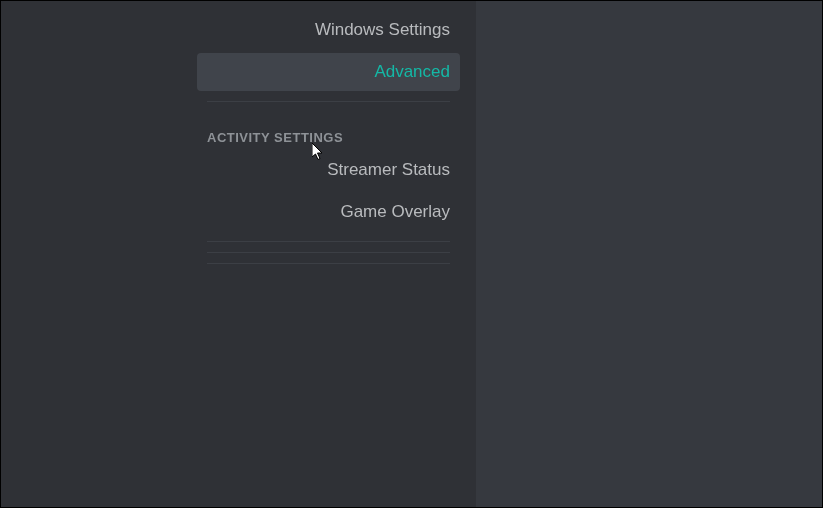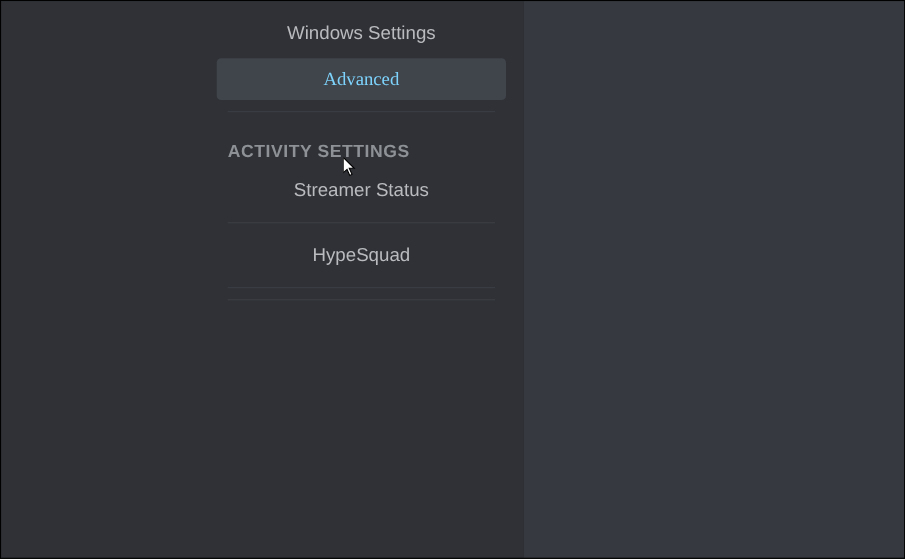--- a/index.html
+++ b/index.html
@@ -31,39 +31,38 @@
       position: absolute;
       left: 475px;
       top: 0;
       right: 0;
       bottom: 0;
       background: #36393f;
     }
     .sidebar-item {
       display: flex;
       align-items: center;
-      justify-content: center;
+      justify-content: flex-end;
       padding: 8px 10px;
       margin-bottom: 4px;
       border-radius: 4px;
       color: #b9bbbe;
       font-size: 17px;
       font-weight: 500;
       cursor: pointer;
       line-height: 22px;
     }
     .sidebar-item.selected {
       background: #40444b;
-      color: #7dd3fc;
-      font-family: Liberation Serif, serif;
+      color: #14b8a6;
     }
     .sidebar-header {
       padding: 18px 10px 6px 10px;
       color: #8e9297;
-      font-size: 16px;
+      font-size: 13px;
       font-weight: 700;
       letter-spacing: 0.5px;
       text-transform: uppercase;
     }
     .separator {
       height: 1px;
       background: #3c3f45;
       margin: 10px 10px 10px 10px;
     }
     .logout-icon {
@@ -94,27 +93,27 @@
   </div>
 
   <div class="separator"></div>
 
   <div class="sidebar-header">ACTIVITY SETTINGS</div>
 
   <div class="sidebar-item">
     <span>Streamer Status</span>
   </div>
 
+  <div class="sidebar-item">
+    <span>Game Overlay</span>
+  </div>
 
   <div class="separator"></div>
 
 
-  <div class="sidebar-item">
-    <span>HypeSquad</span>
-  </div>
 
   <div class="separator"></div>
 
 
   <div class="separator"></div>
 </div>
 
 <div class="content-area"></div>
 
 <div class="cursor">

